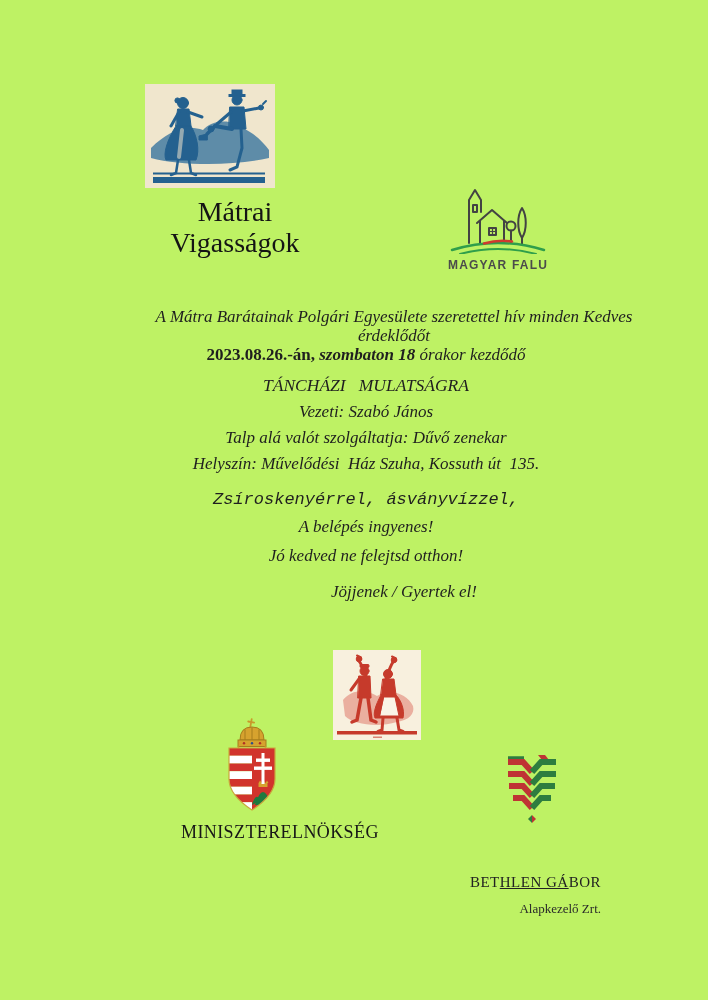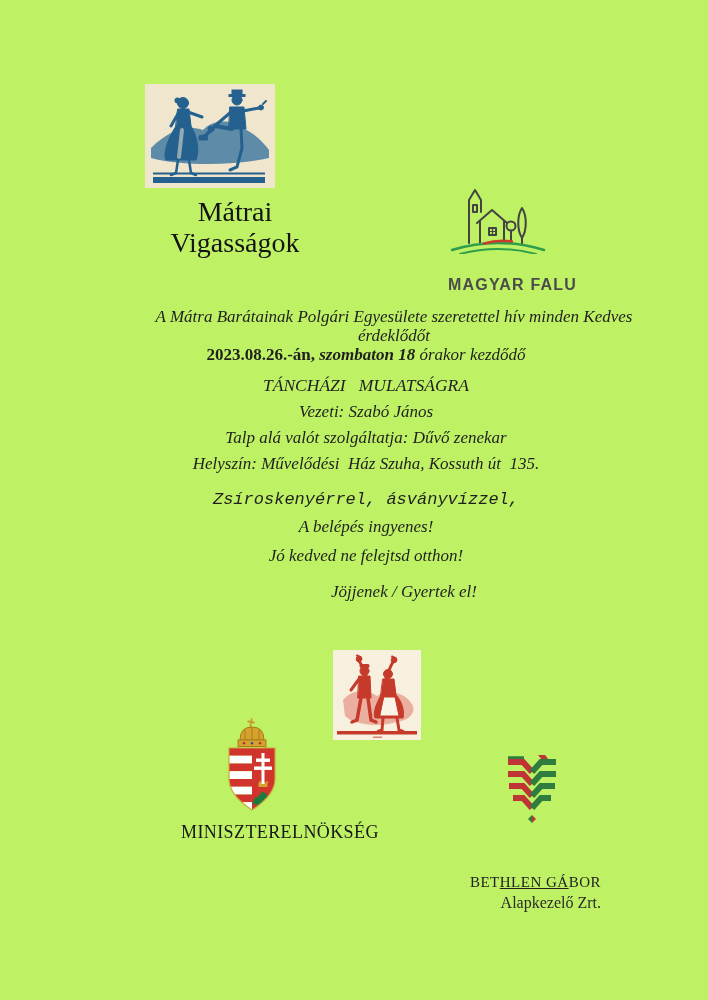--- a/index.html
+++ b/index.html
@@ -8,22 +8,22 @@
 
   
   .blue-dancers{position:absolute;left:145px;top:84px;width:130px;height:104px;}
 
   
   .title{position:absolute;left:140px;top:196px;width:190px;text-align:center;
          font-size:28px;line-height:31px;color:#141414;}
 
   
   .mf{position:absolute;left:448px;top:186px;width:100px;text-align:center;}
-  .mf-label{margin-top:18px;font-family:"Liberation Sans",sans-serif;font-weight:700;
-            font-size:16px;letter-spacing:1.2px;color:#4b4b4b;white-space:nowrap;text-align:center;}
+  .mf-label{margin-top:0;font-family:"Liberation Sans",sans-serif;font-weight:700;
+            font-size:12px;letter-spacing:1.2px;color:#4b4b4b;white-space:nowrap;text-align:center;}
 
   
   .content{position:absolute;left:12px;top:307px;width:708px;text-align:center;
            font-style:italic;font-size:17px;line-height:19px;color:#1f1f1f;}
   .content .line{white-space:pre-wrap;}
   .intro{transform:translateX(28px);}
   .dateline{margin-top:0;}
   .date-b{font-style:normal;font-weight:700;}
   .date-bi{font-weight:700;}
   .event{margin-top:12px;font-size:17.5px;}
@@ -41,21 +41,21 @@
   
   .coat{position:absolute;left:225px;top:717px;width:54px;height:96px;}
   .ministry{position:absolute;left:181px;top:822px;font-size:18px;letter-spacing:0.4px;
             color:#171717;white-space:nowrap;}
 
   
   .bga-shield{position:absolute;left:501px;top:752px;width:62px;height:78px;}
   .bga-text{position:absolute;left:455px;top:874px;width:146px;text-align:right;color:#222;}
   .bga-name{font-size:15px;letter-spacing:0.5px;white-space:nowrap;}
   .bga-name .ul{text-decoration:underline;}
-  .bga-sub{font-size:16px;margin-top:3px;color:#2a2a2a;}
+  .bga-sub{font-size:13px;margin-top:10px;color:#2a2a2a;}
 </style>
 </head>
 <body>
 
 <div class="page">
 
   <svg class="blue-dancers" viewBox="0 0 130 104" xmlns="http://www.w3.org/2000/svg">
     <rect width="130" height="104" fill="#f0e6cd"></rect>
     <path d="M6,64 C22,48 40,40 58,46 C66,36 86,34 98,44 C110,50 118,58 124,66 L124,74 C90,82 36,82 6,74 Z" fill="#3a759f" opacity="0.8"></path>
     <g fill="#24618f" stroke="#24618f" stroke-linecap="round">

